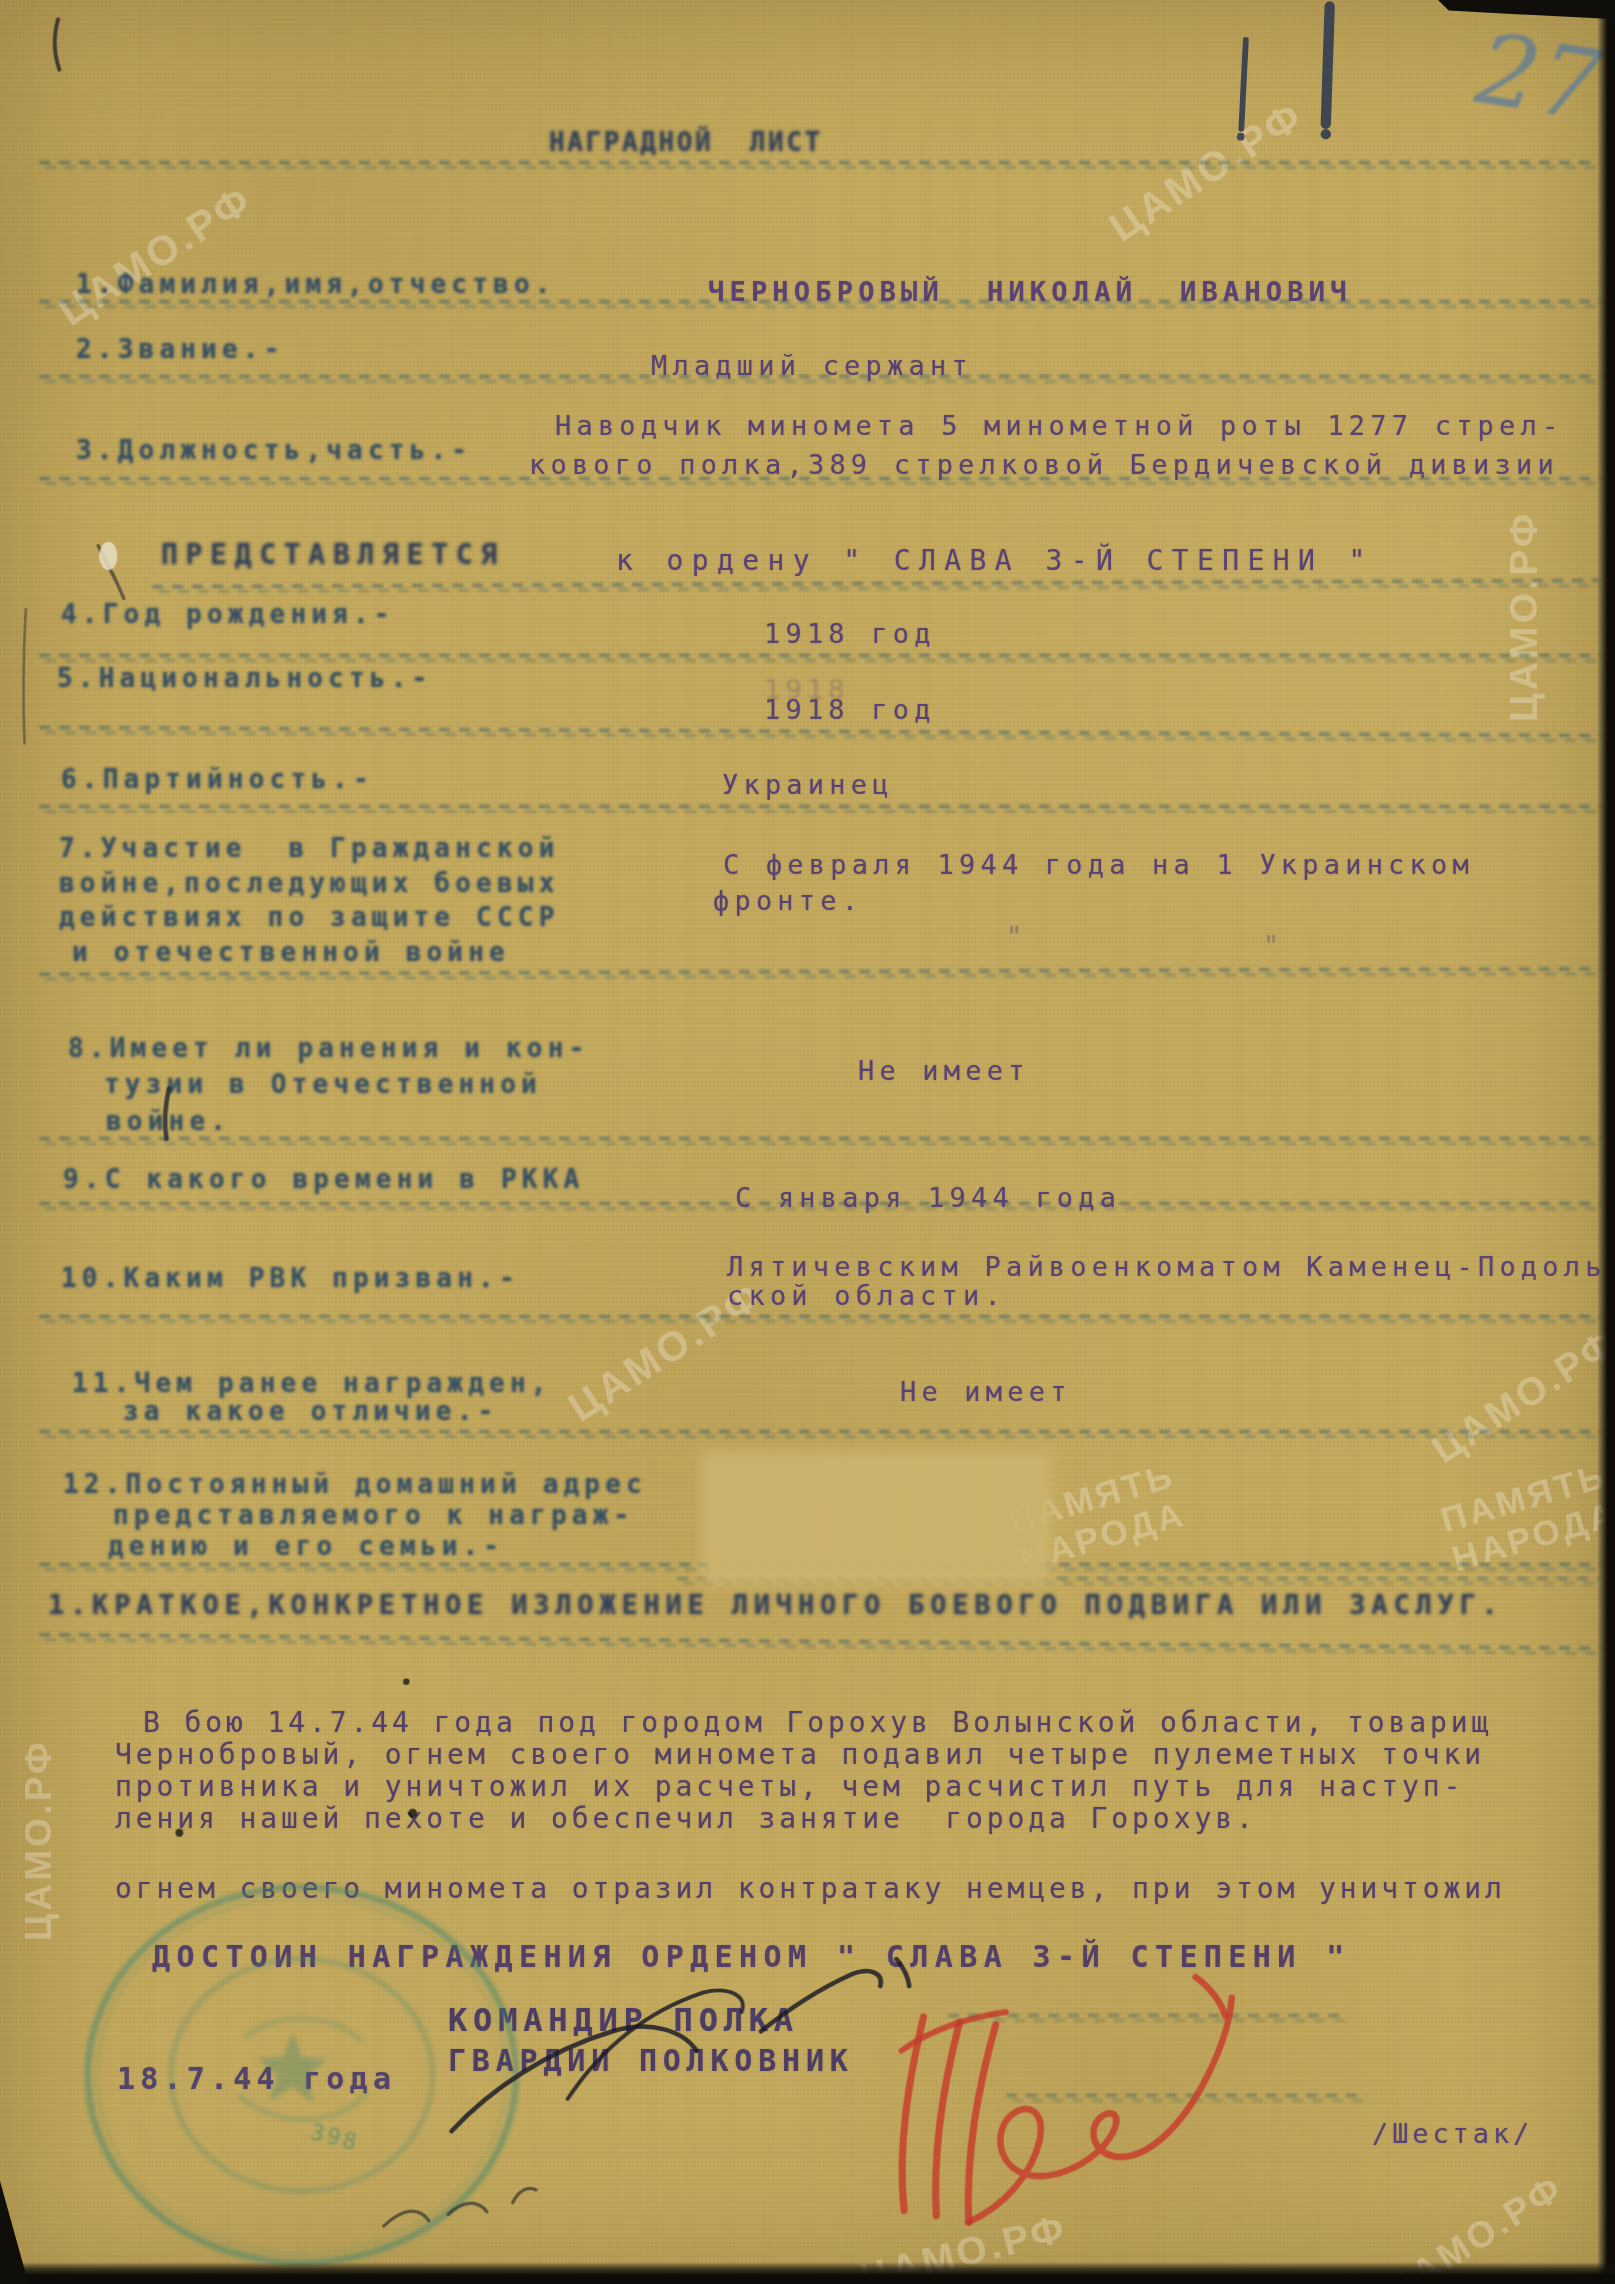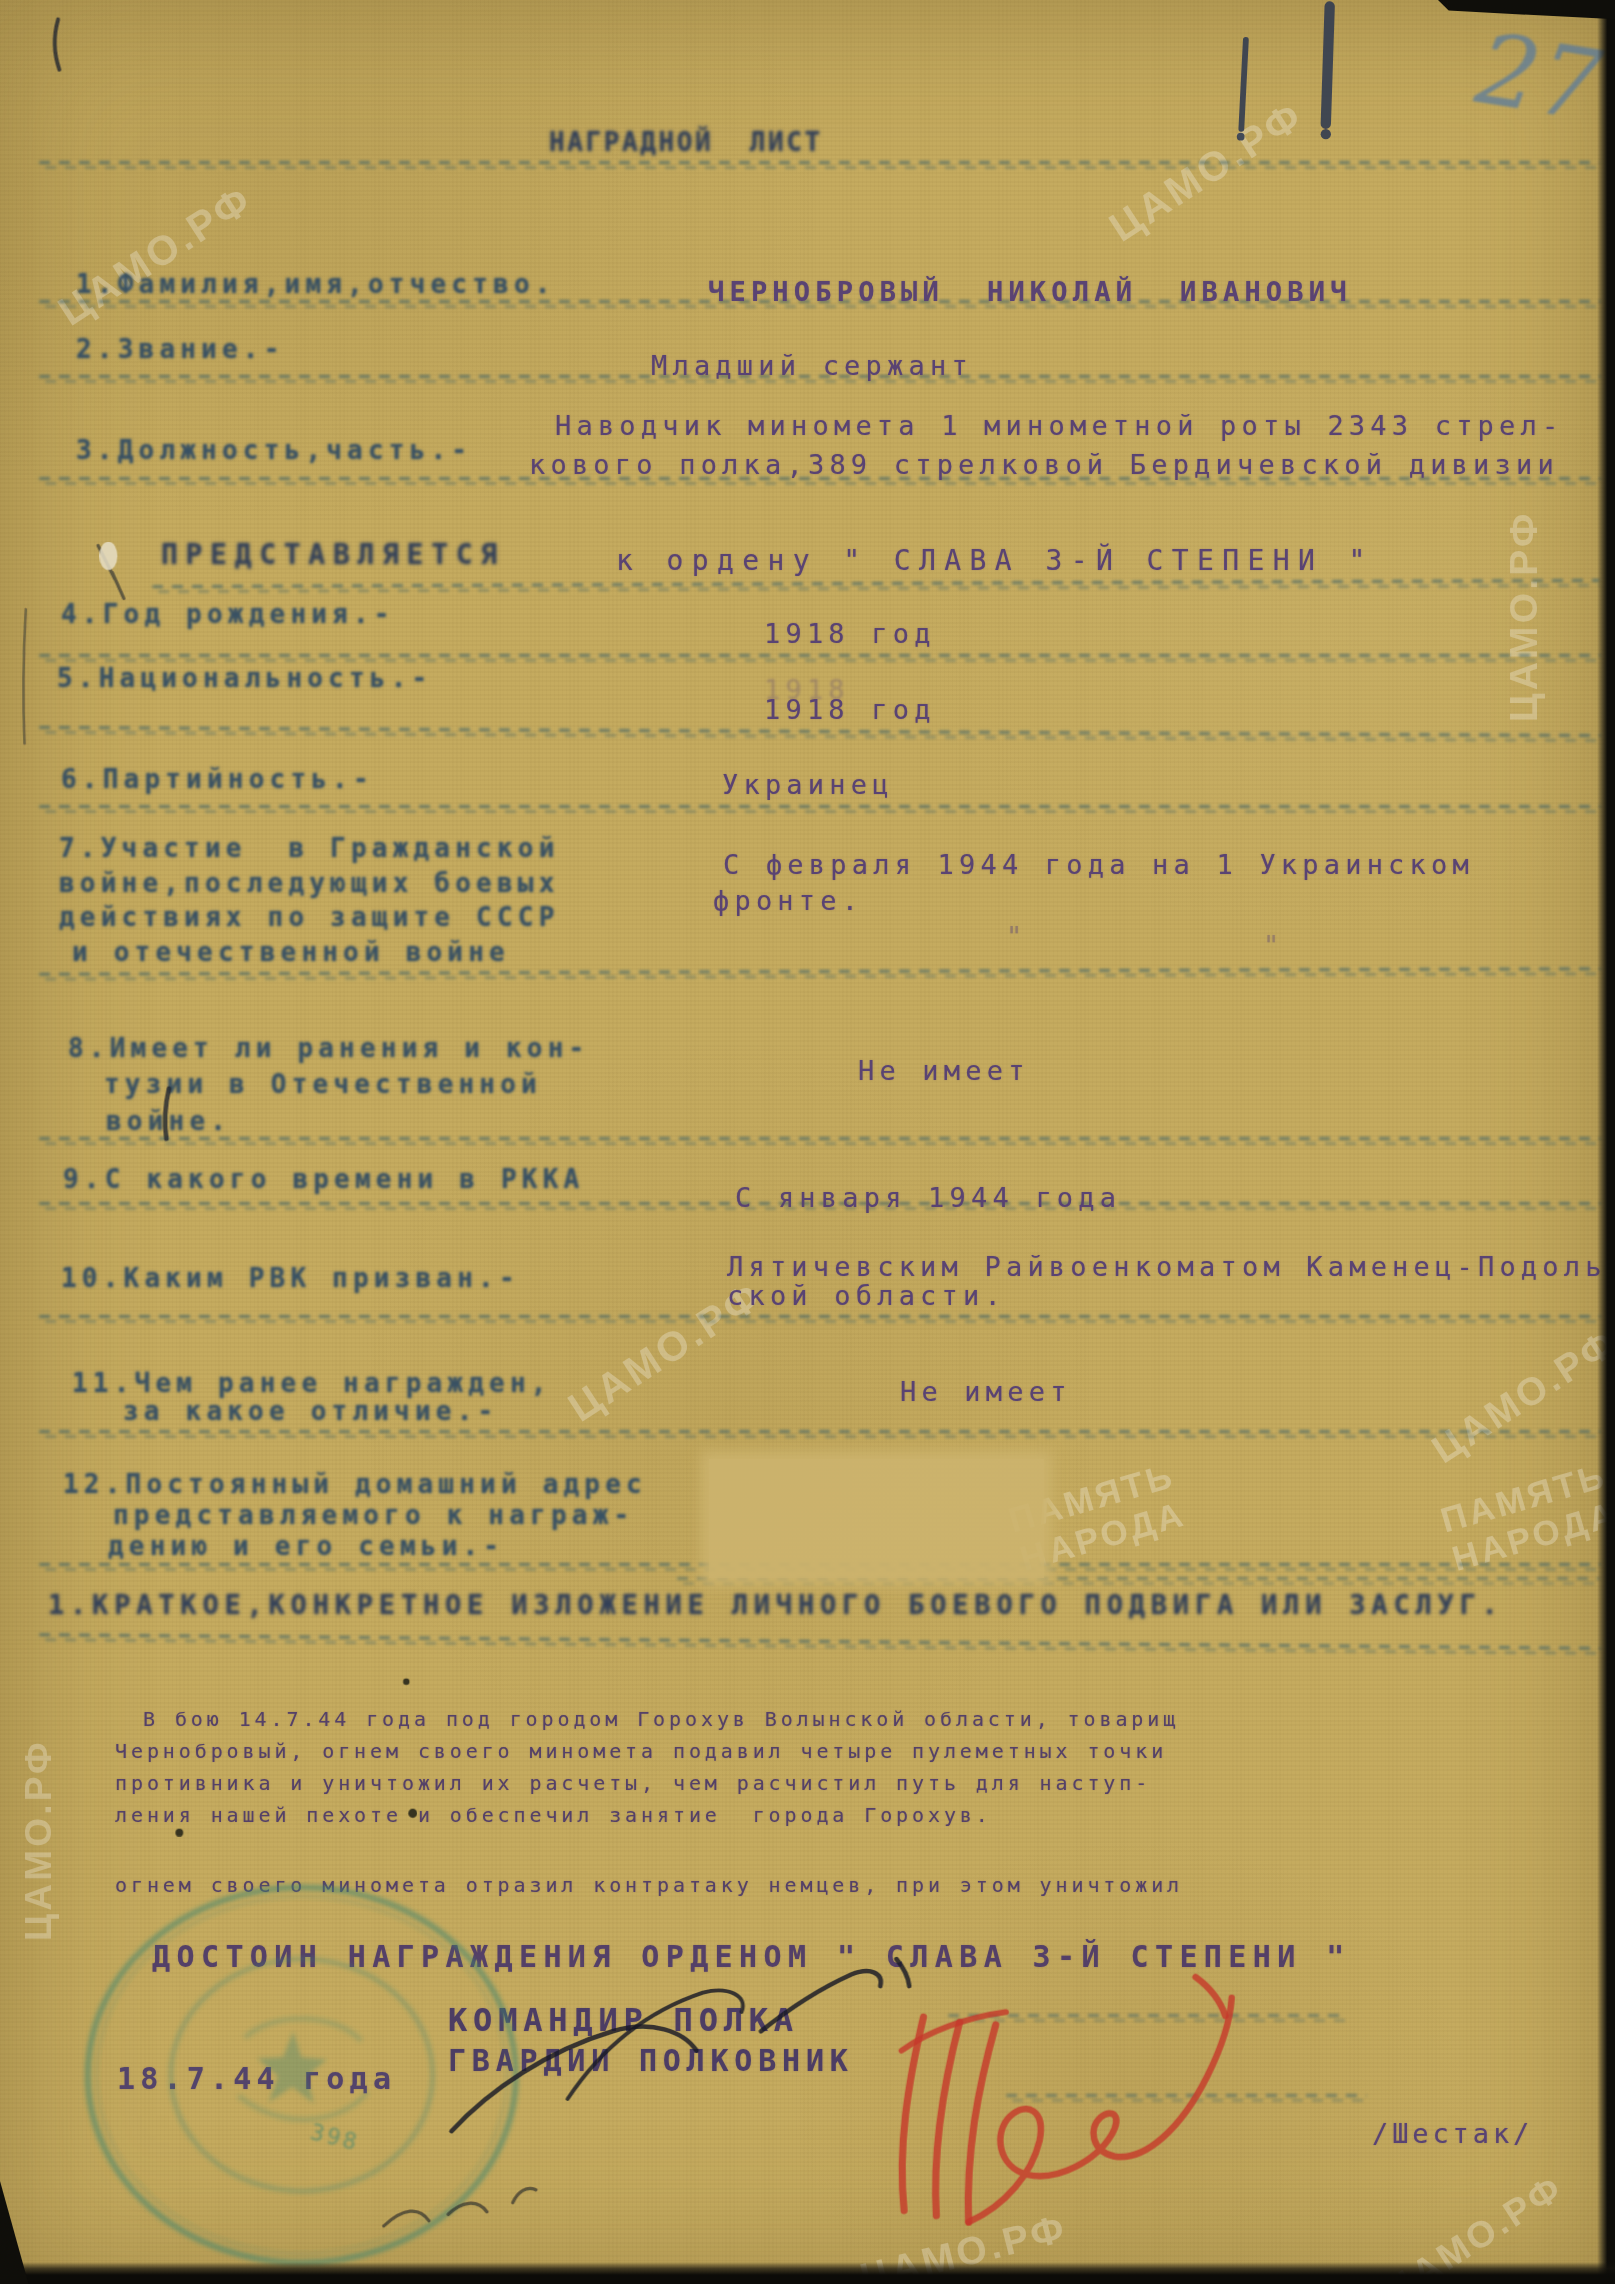--- a/index.html
+++ b/index.html
@@ -13,21 +13,21 @@
       radial-gradient(ellipse 645px 645px at 45% 62%, rgba(120,95,40,0.08), transparent 60%),
       radial-gradient(ellipse 580px 451px at 70% 92%, rgba(120,95,40,0.10), transparent 60%),
       repeating-linear-gradient(0deg, rgba(110,85,35,0.05) 0 1.9px, rgba(0,0,0,0) 1.9px 4.5px),
       repeating-linear-gradient(90deg, rgba(110,85,35,0.04) 0 1.3px, rgba(0,0,0,0) 1.3px 3.9px);
     box-shadow:inset 0 0 142px rgba(90,70,25,0.35);}
   .t{position:absolute;white-space:pre;line-height:1.1;}
   .lbl{color:rgba(42,72,100,0.78);font-weight:bold;font-size:26px;letter-spacing:5.2px;
        filter:blur(1.1px);text-shadow:0 0 2.6px rgba(42,72,100,0.55);}
   .val{color:rgba(86,64,116,0.95);font-size:27px;letter-spacing:5.2px;
        filter:blur(0.5px);text-shadow:0 0 1.3px rgba(86,64,116,0.5);}
-  .par{color:rgba(80,60,104,0.93);font-size:20px;letter-spacing:3.9px;
+  .par{color:rgba(80,60,104,0.93);font-size:28px;letter-spacing:3.9px;
        filter:blur(0.6px);text-shadow:0 0 1.3px rgba(80,60,104,0.45);}
   .stampy{color:rgba(42,58,88,0.88);font-weight:bold;filter:blur(1.4px);
        text-shadow:0 0 3.2px rgba(42,58,88,0.5);}
   .sep{position:absolute;height:9px;}
   .sep::before,.sep::after{content:"";position:absolute;left:0;right:0;height:3.2px;border-radius:1.9px;
        background:repeating-linear-gradient(90deg, rgba(32,84,104,0.55) 0 11px, rgba(0,0,0,0) 11px 20px);
        filter:blur(1.4px);}
   .sep::after{top:4.5px;left:5.8px;opacity:0.55;}
   .wm{position:absolute;color:rgba(255,255,255,0.27);font-family:"Liberation Sans",sans-serif;
       font-weight:bold;letter-spacing:3.2px;white-space:nowrap;}
@@ -79,21 +79,21 @@
   <div class="sep" style="left:39px;top:1640px;width:1562px;transform:rotate(0.5deg);"></div>
   <div class="sep" style="left:948px;top:2014px;width:400px;opacity:0.85;"></div>
   <div class="sep" style="left:1006px;top:2094px;width:361px;opacity:0.85;"></div>
 
   <div class="t lbl" style="left:76px;top:270px;">1.Фамилия,имя,отчество.</div>
   <div class="t val" style="left:708px;top:277px;font-weight:bold;">ЧЕРНОБРОВЫЙ  НИКОЛАЙ  ИВАНОВИЧ</div>
 
   <div class="t lbl" style="left:76px;top:335px;">2.Звание.-</div>
   <div class="t val" style="left:651px;top:351px;">Младший сержант</div>
 
-  <div class="t val" style="left:555px;top:411px;">Наводчик миномета 1 минометной роты 2343 стрел-</div>
+  <div class="t val" style="left:555px;top:411px;">Наводчик миномета 5 минометной роты 1277 стрел-</div>
   <div class="t lbl" style="left:76px;top:436px;">3.Должность,часть.-</div>
   <div class="t val" style="left:529px;top:450px;">кового полка,389 стрелковой Бердичевской дивизии</div>
 
   <div class="t stampy" style="left:161px;top:540px;font-size:28px;letter-spacing:7.7px;">ПРЕДСТАВЛЯЕТСЯ</div>
   <div class="t val" style="left:616px;top:546px;font-size:28px;letter-spacing:8.4px;">к ордену " СЛАВА 3-Й СТЕПЕНИ "</div>
 
   <div class="t lbl" style="left:61px;top:600px;">4.Год рождения.-</div>
   <div class="t val" style="left:764px;top:619px;">1918 год</div>
 
   <div class="t lbl" style="left:57px;top:664px;">5.Национальность.-</div>

